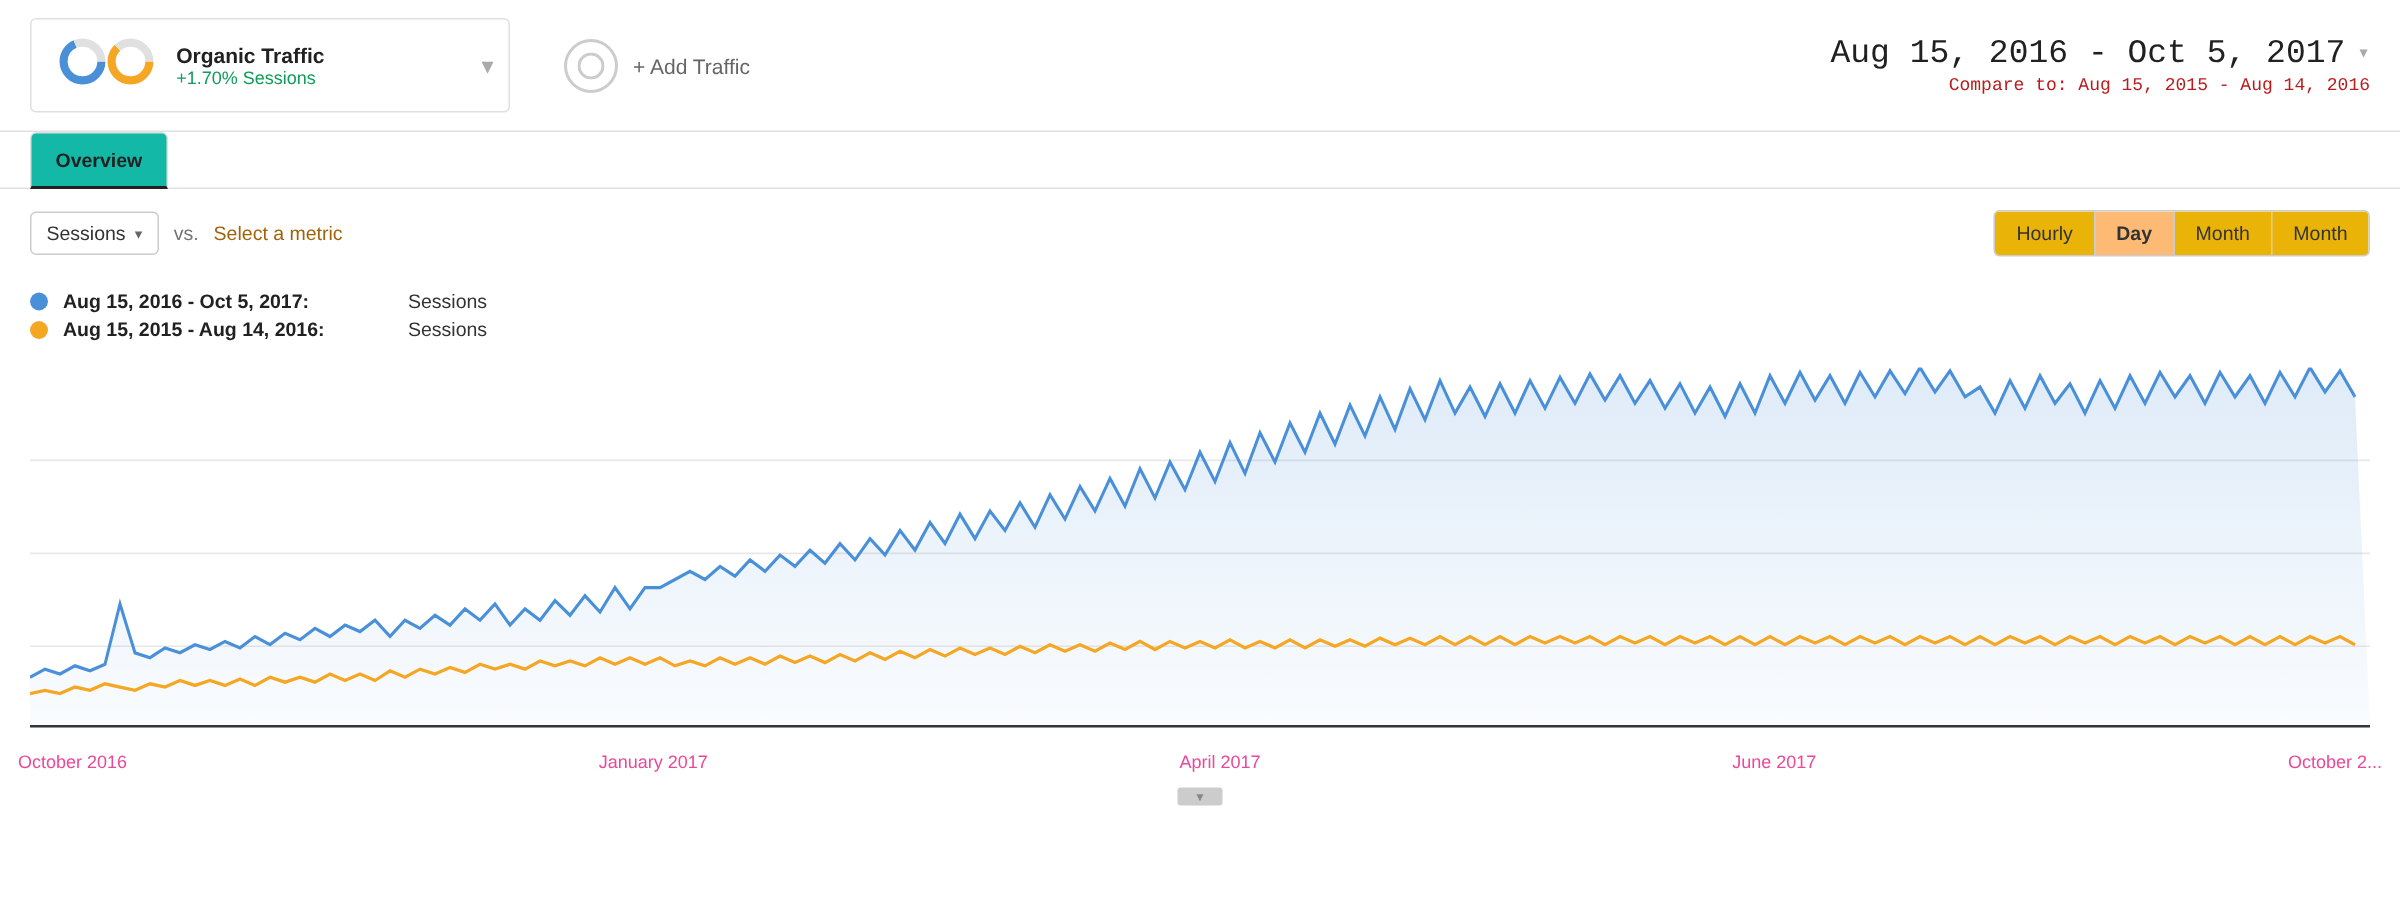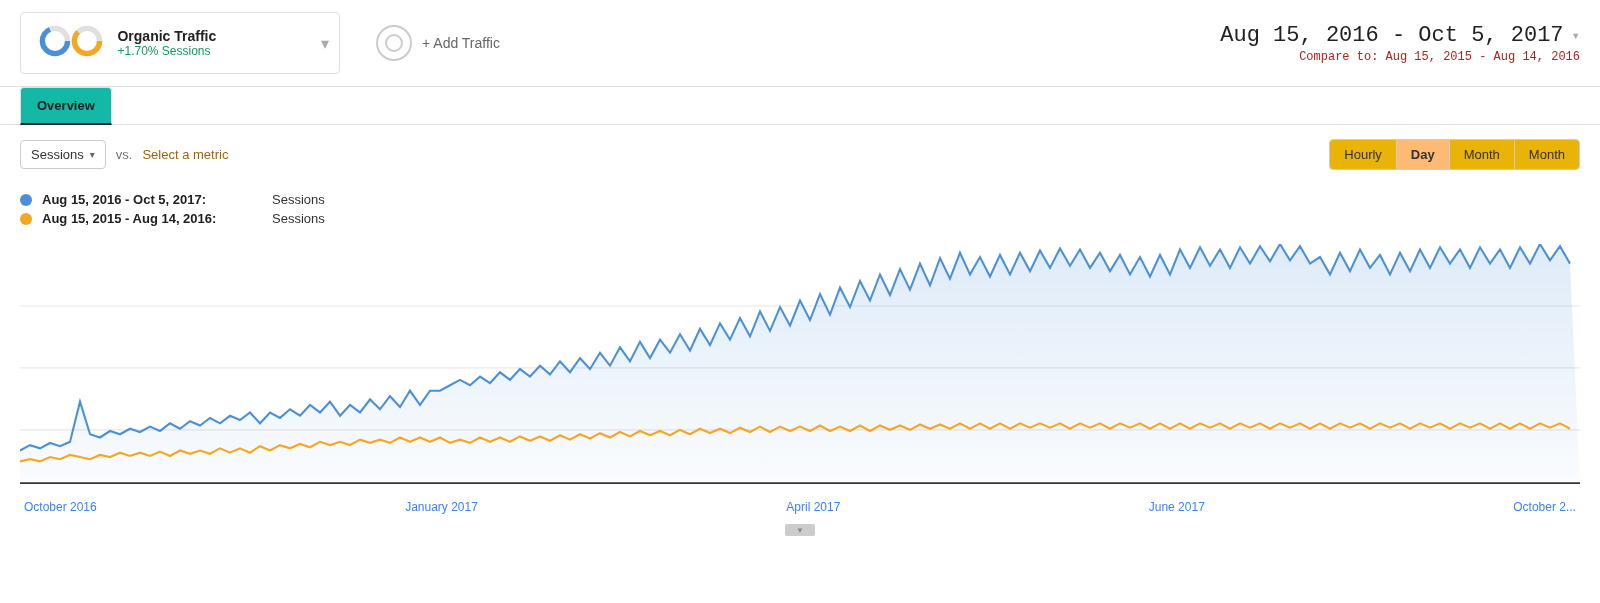--- a/index.html
+++ b/index.html
@@ -236,23 +236,23 @@
 
     .chart-container {
       width: 100%;
       height: 100%;
       position: relative;
     }
 
     .x-axis-labels {
       display: flex;
       justify-content: space-between;
-      padding: 6px 24px 4px;
+      padding: 6px 12px 4px;
       font-size: 12px;
-      color: #3b82f6;
+      color: #ec4899;
     }
 
     .scrollbar-area {
       display: flex;
       justify-content: center;
       padding: 6px 0;
     }
 
     .scrollbar-thumb {
       width: 30px;

